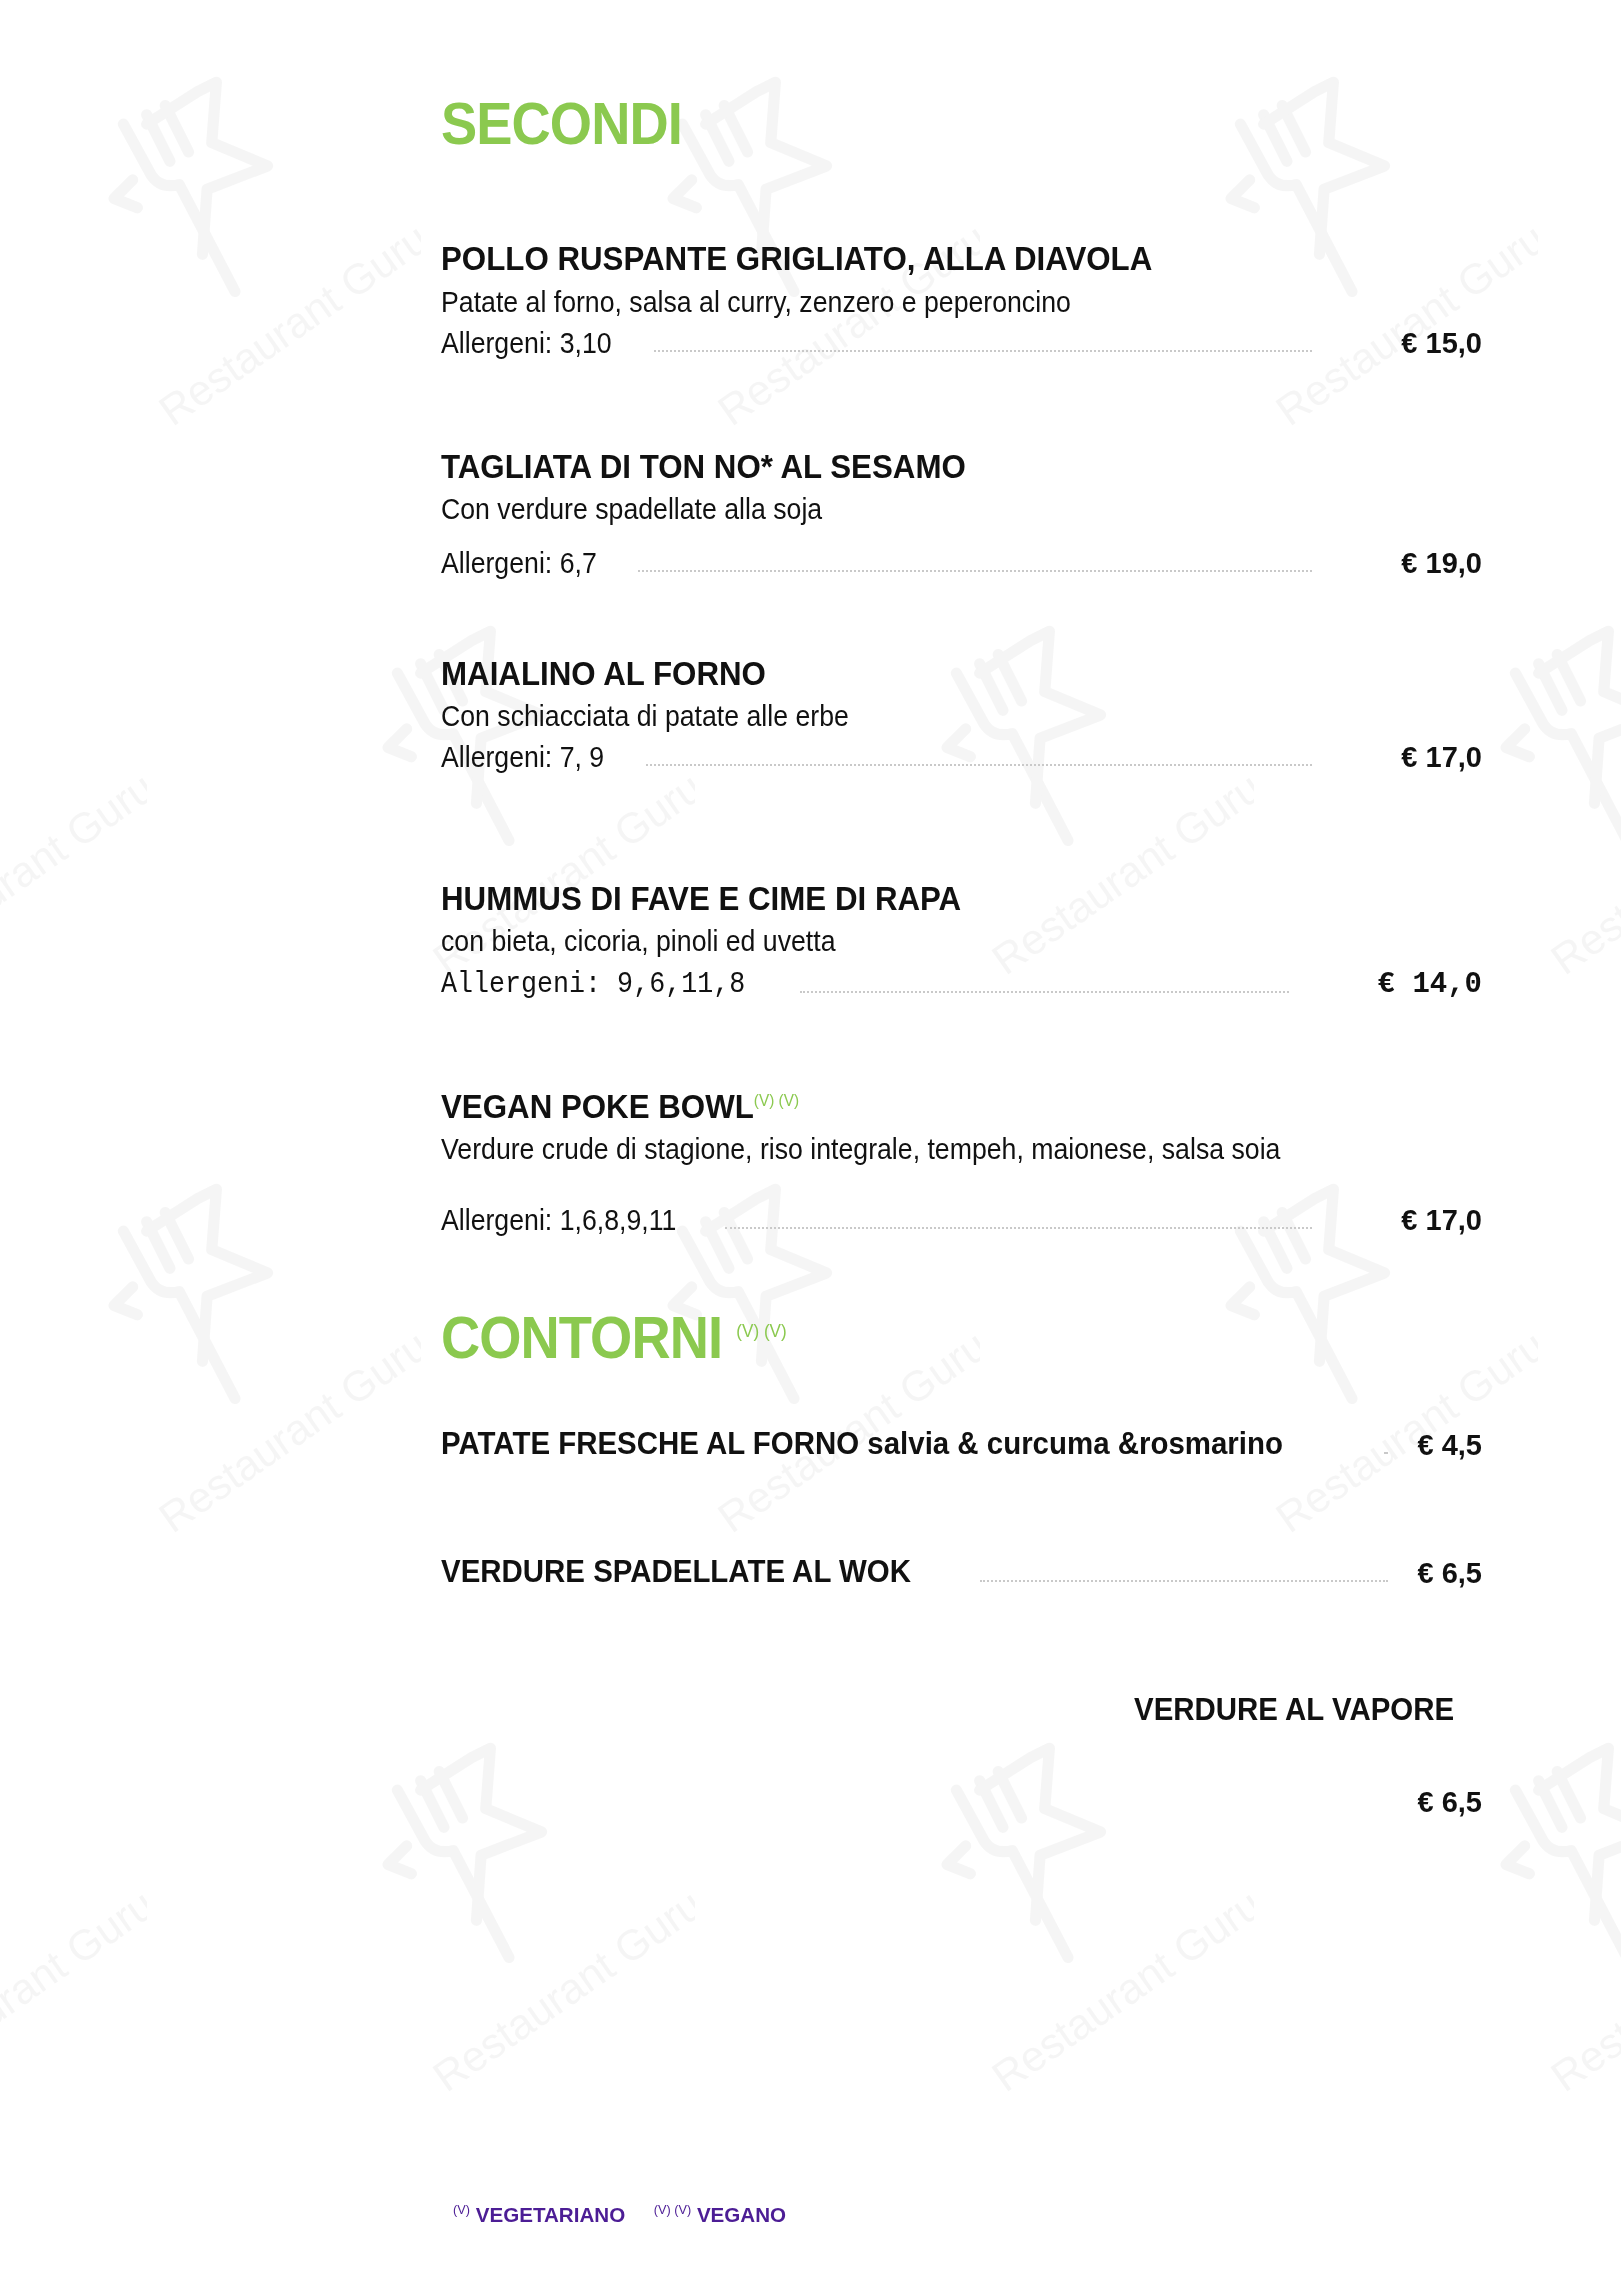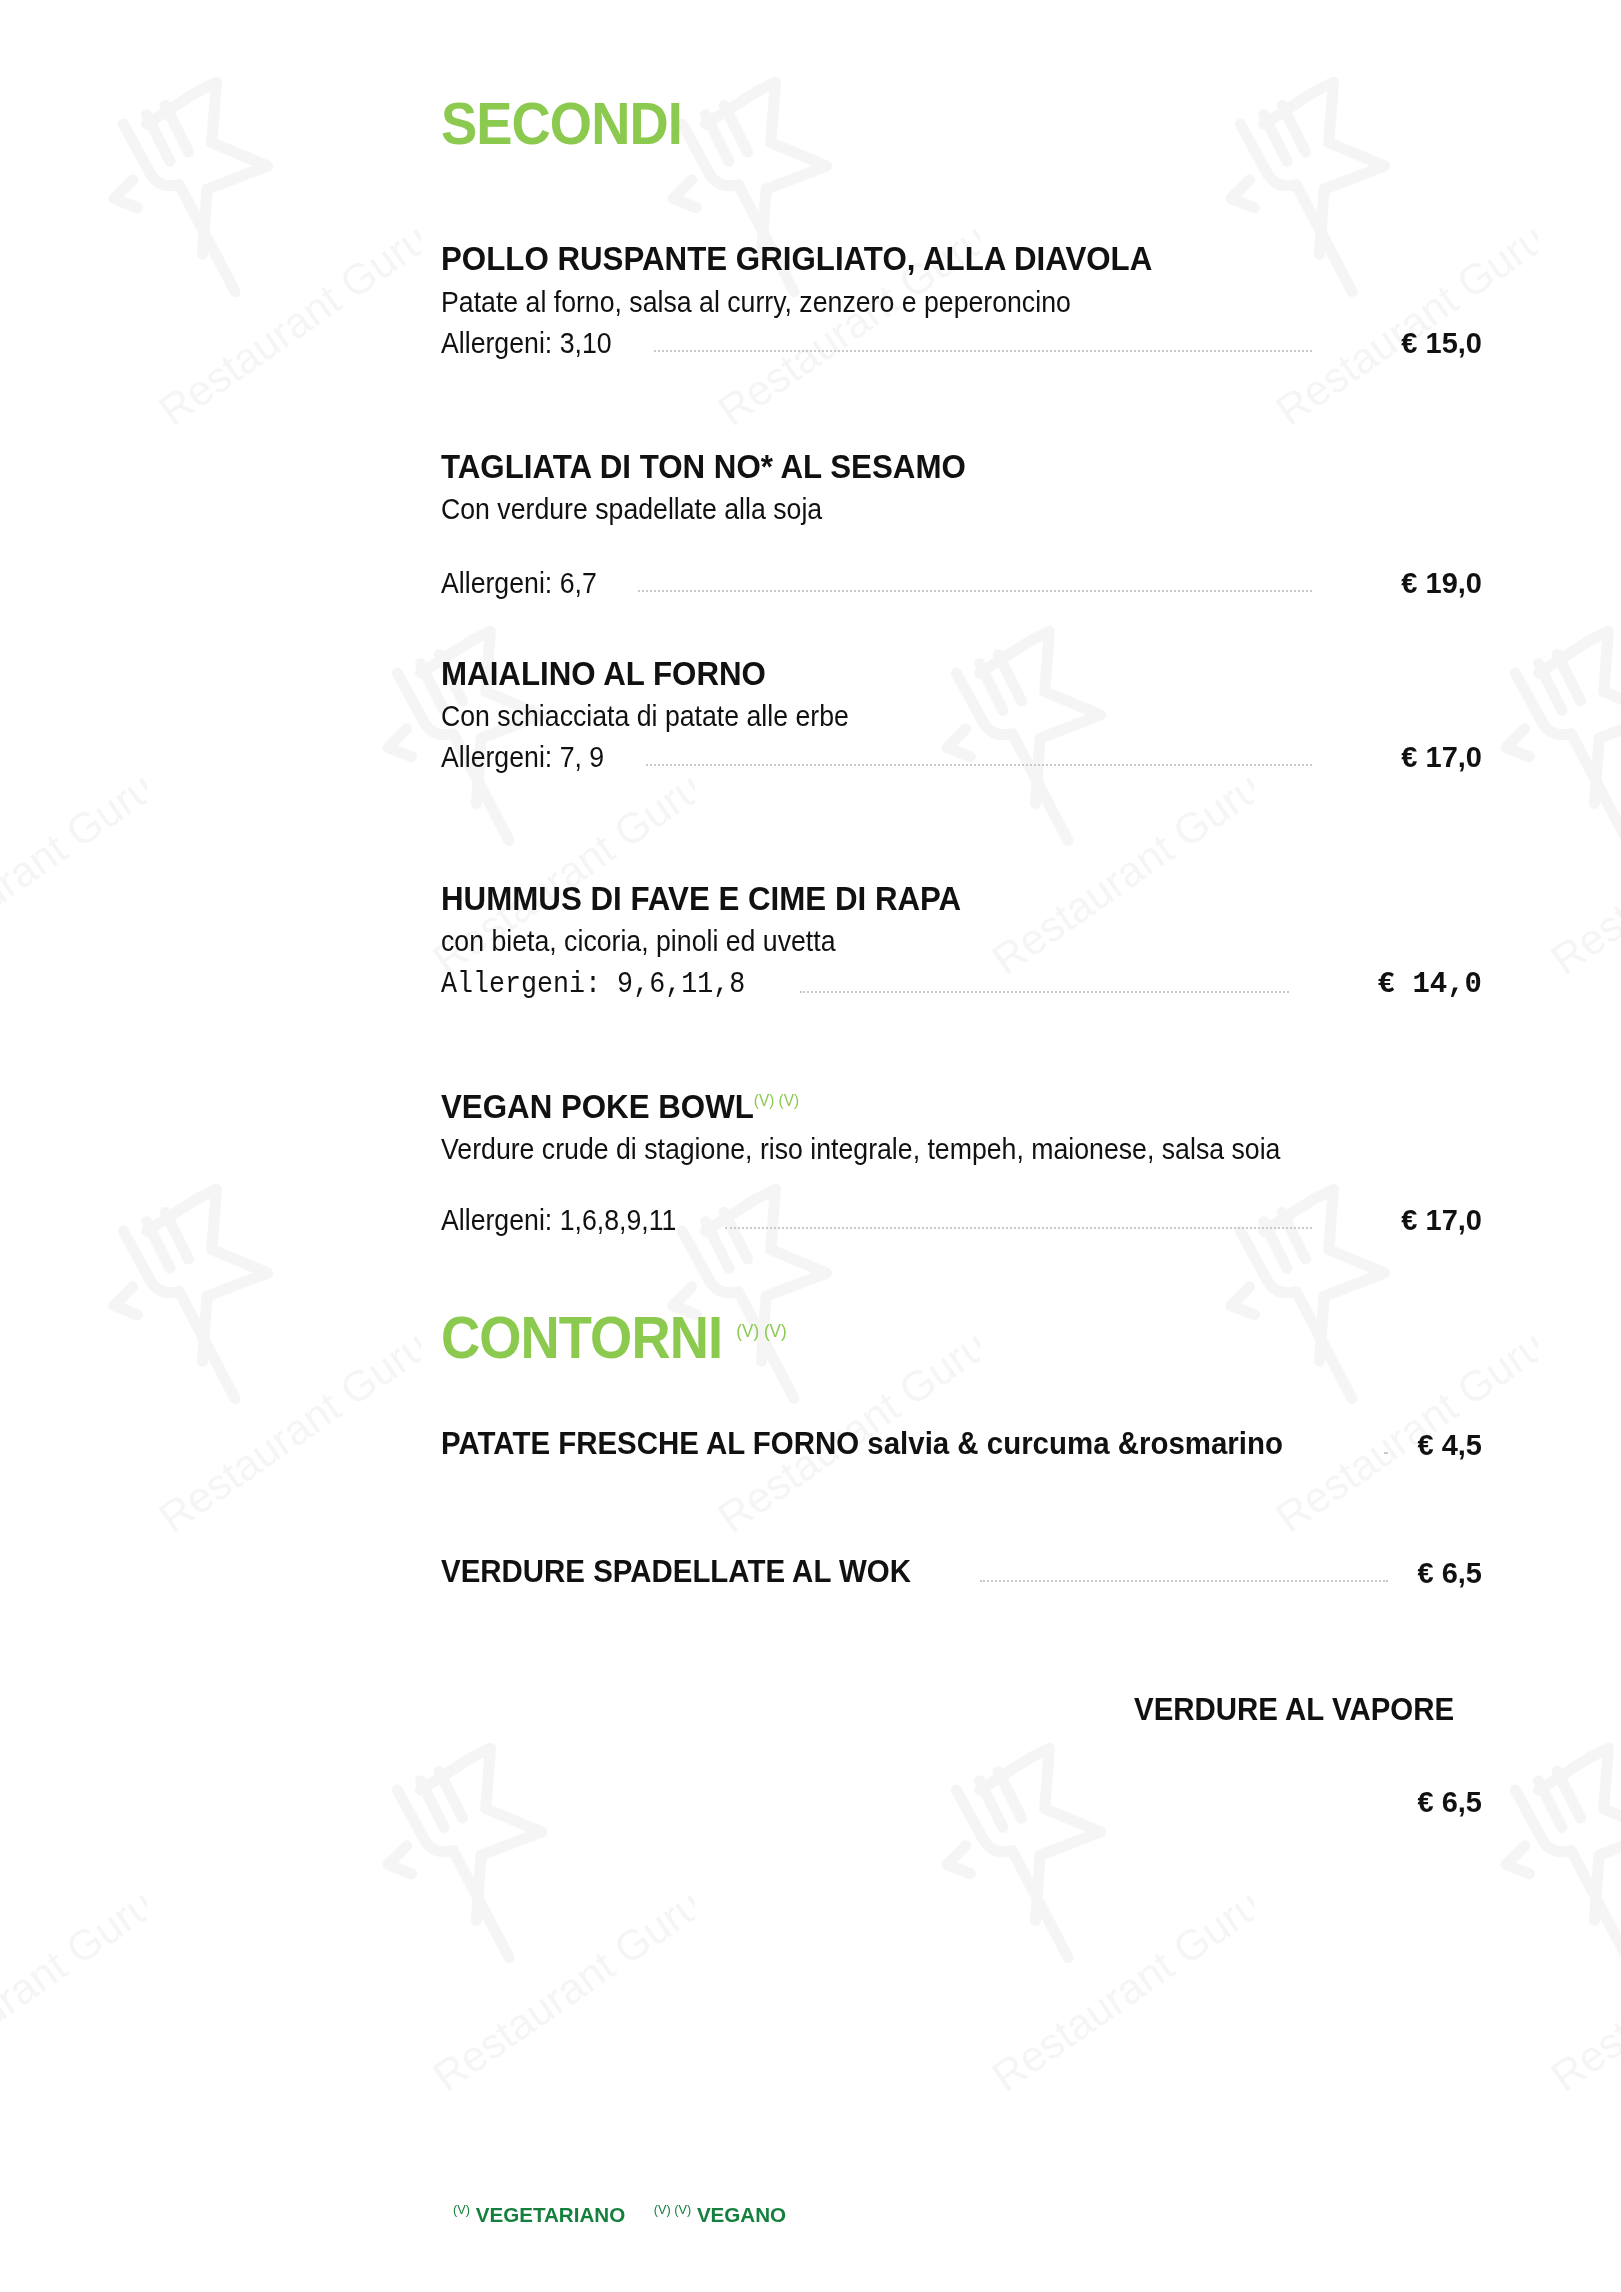--- a/index.html
+++ b/index.html
@@ -9,21 +9,21 @@
   .section-title { position:absolute; left:441px; color:#8bc94f; font-weight:bold; font-size:59px; letter-spacing:-1px; font-family:"Liberation Sans", sans-serif; transform:scaleX(0.92); transform-origin:left center; }
   .sup { color:#8bc94f; font-size:16.7px; font-weight:normal; vertical-align:super; letter-spacing:0; }
   .item-title { position:absolute; left:441px; font-weight:bold; font-size:34px; white-space:nowrap; transform:scaleX(0.92); transform-origin:left center; }
   .item-desc { position:absolute; left:441px; font-size:29px; white-space:nowrap; transform:scaleX(0.92); transform-origin:left center; }
   .row { position:absolute; left:441px; width:1041px; height:39px; display:flex; align-items:flex-end;gap:24px; }
   .row .lbl { white-space:nowrap; font-size:29px; transform:scaleX(0.92); transform-origin:left bottom; }
   .row .dots { flex:1; border-bottom:2px dotted #c9c9c9; margin:0 5.9px 7.8px 3.9px; height:1px; }
   .row .price { white-space:nowrap; font-weight:bold; font-size:29px; }
   .row .gap { width:35px; }
   .crow .lbl { font-weight:bold; font-size:32px; }
-  .legend { position:absolute; left:453px; top:2203px; color:#15803d; font-weight:bold; font-size:20.6px; white-space:nowrap;text-align:right; }
+  .legend { position:absolute; left:453px; top:2203px; color:#4c1d95; font-weight:bold; font-size:20.6px; white-space:nowrap;text-align:right; }
   .legend .s { font-size:12.7px; vertical-align:super; font-weight:normal; }
 </style>
 </head>
 <body>
 
 <div id="wm-layer">
     <div class="wm" style="left: 49px; top: 59px;"><svg viewBox="0 0 400 400">
         <g fill="none" stroke="#ececec" stroke-width="12" stroke-linejoin="round" stroke-linecap="round">
           <path d="M105 60 L130 110 M125 50 L150 100 M80 70 L110 125 Q120 140 140 135 L200 250"></path>
           <path d="M105 70 L160 35 L180 25 L175 90 L235 115 L170 140 L165 210"></path>
@@ -143,21 +143,21 @@
 <div class="item-desc" style="top:286px;">Patate al forno, salsa al curry, zenzero e peperoncino</div>
 <div class="row" style="top:321px;">
   <span class="lbl">Allergeni: 3,10</span>
   <span class="dots"></span>
     <span class="gap"></span>
   <span class="price">€ 15,0</span>
 </div>
 
 <div class="item-title" style="top:447px;">TAGLIATA DI TON NO* AL SESAMO</div>
 <div class="item-desc" style="top:493px;">Con verdure spadellate alla soja</div>
-<div class="row" style="top:561px;">
+<div class="row" style="top:541px;">
   <span class="lbl">Allergeni: 6,7</span>
   <span class="dots"></span>
     <span class="gap"></span>
   <span class="price">€ 19,0</span>
 </div>
 
 <div class="item-title" style="top:654px;">MAIALINO AL FORNO</div>
 <div class="item-desc" style="top:700px;">Con schiacciata di patate alle erbe</div>
 <div class="row" style="top:735px;">
   <span class="lbl">Allergeni: 7, 9</span>

